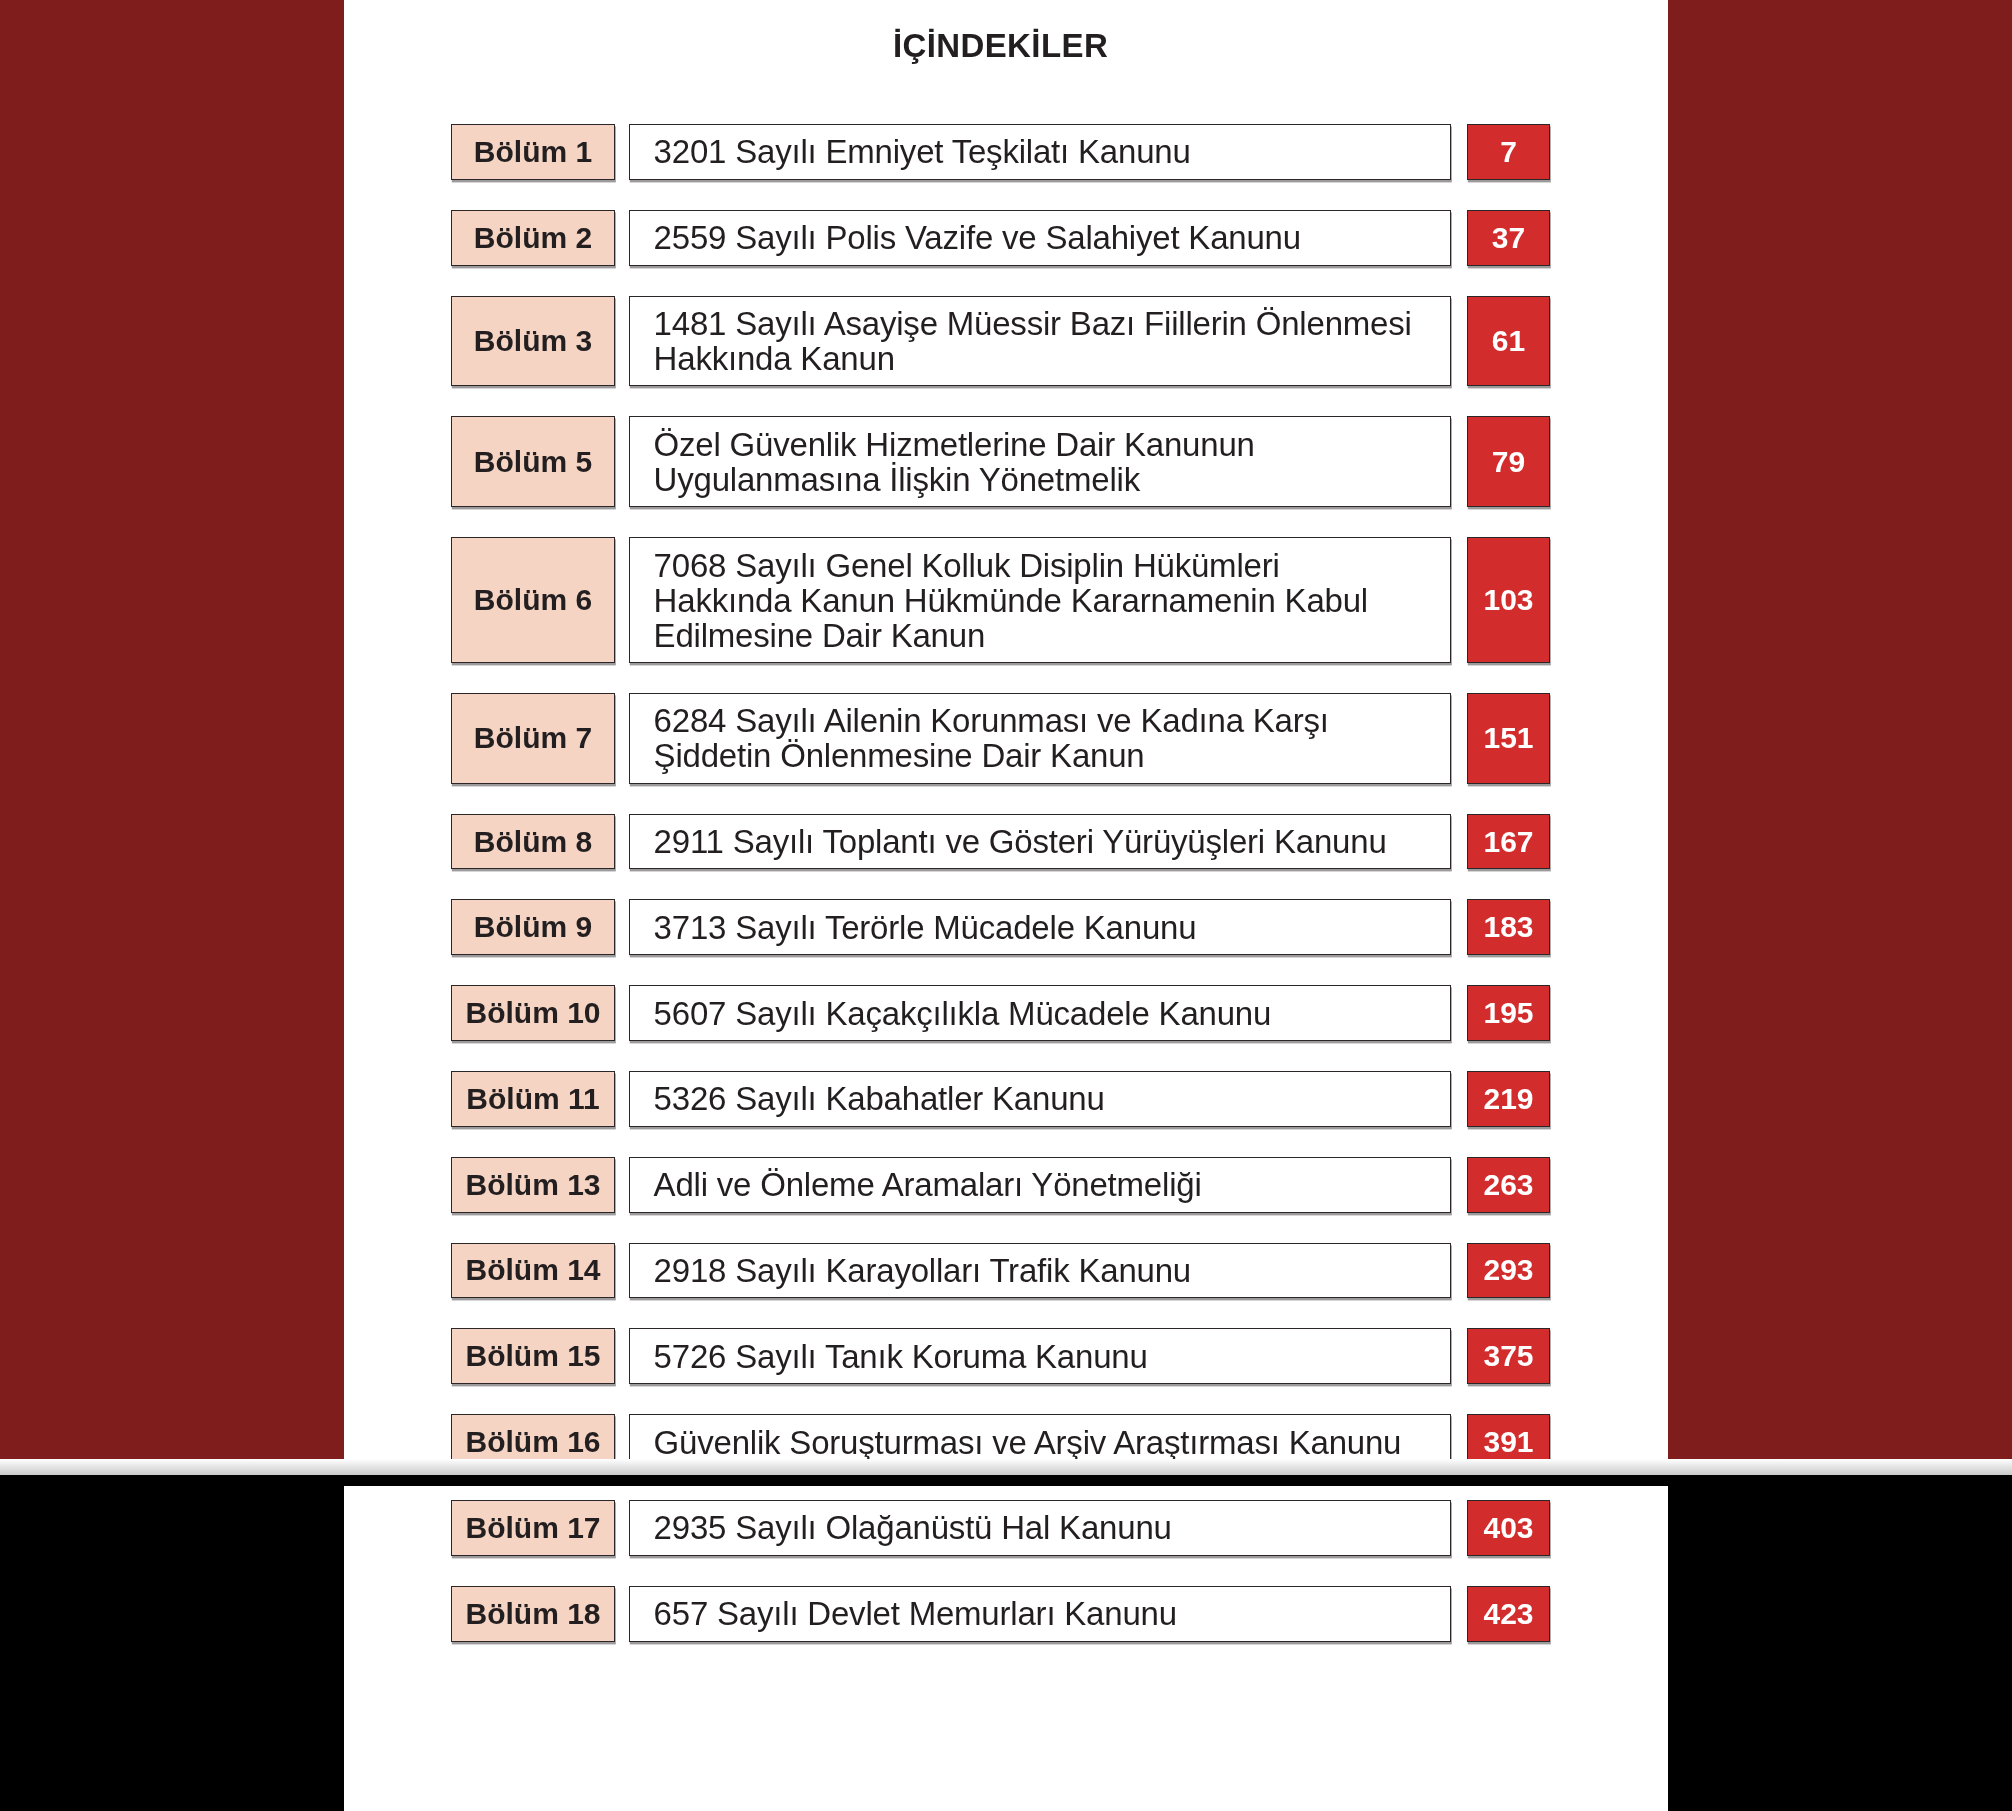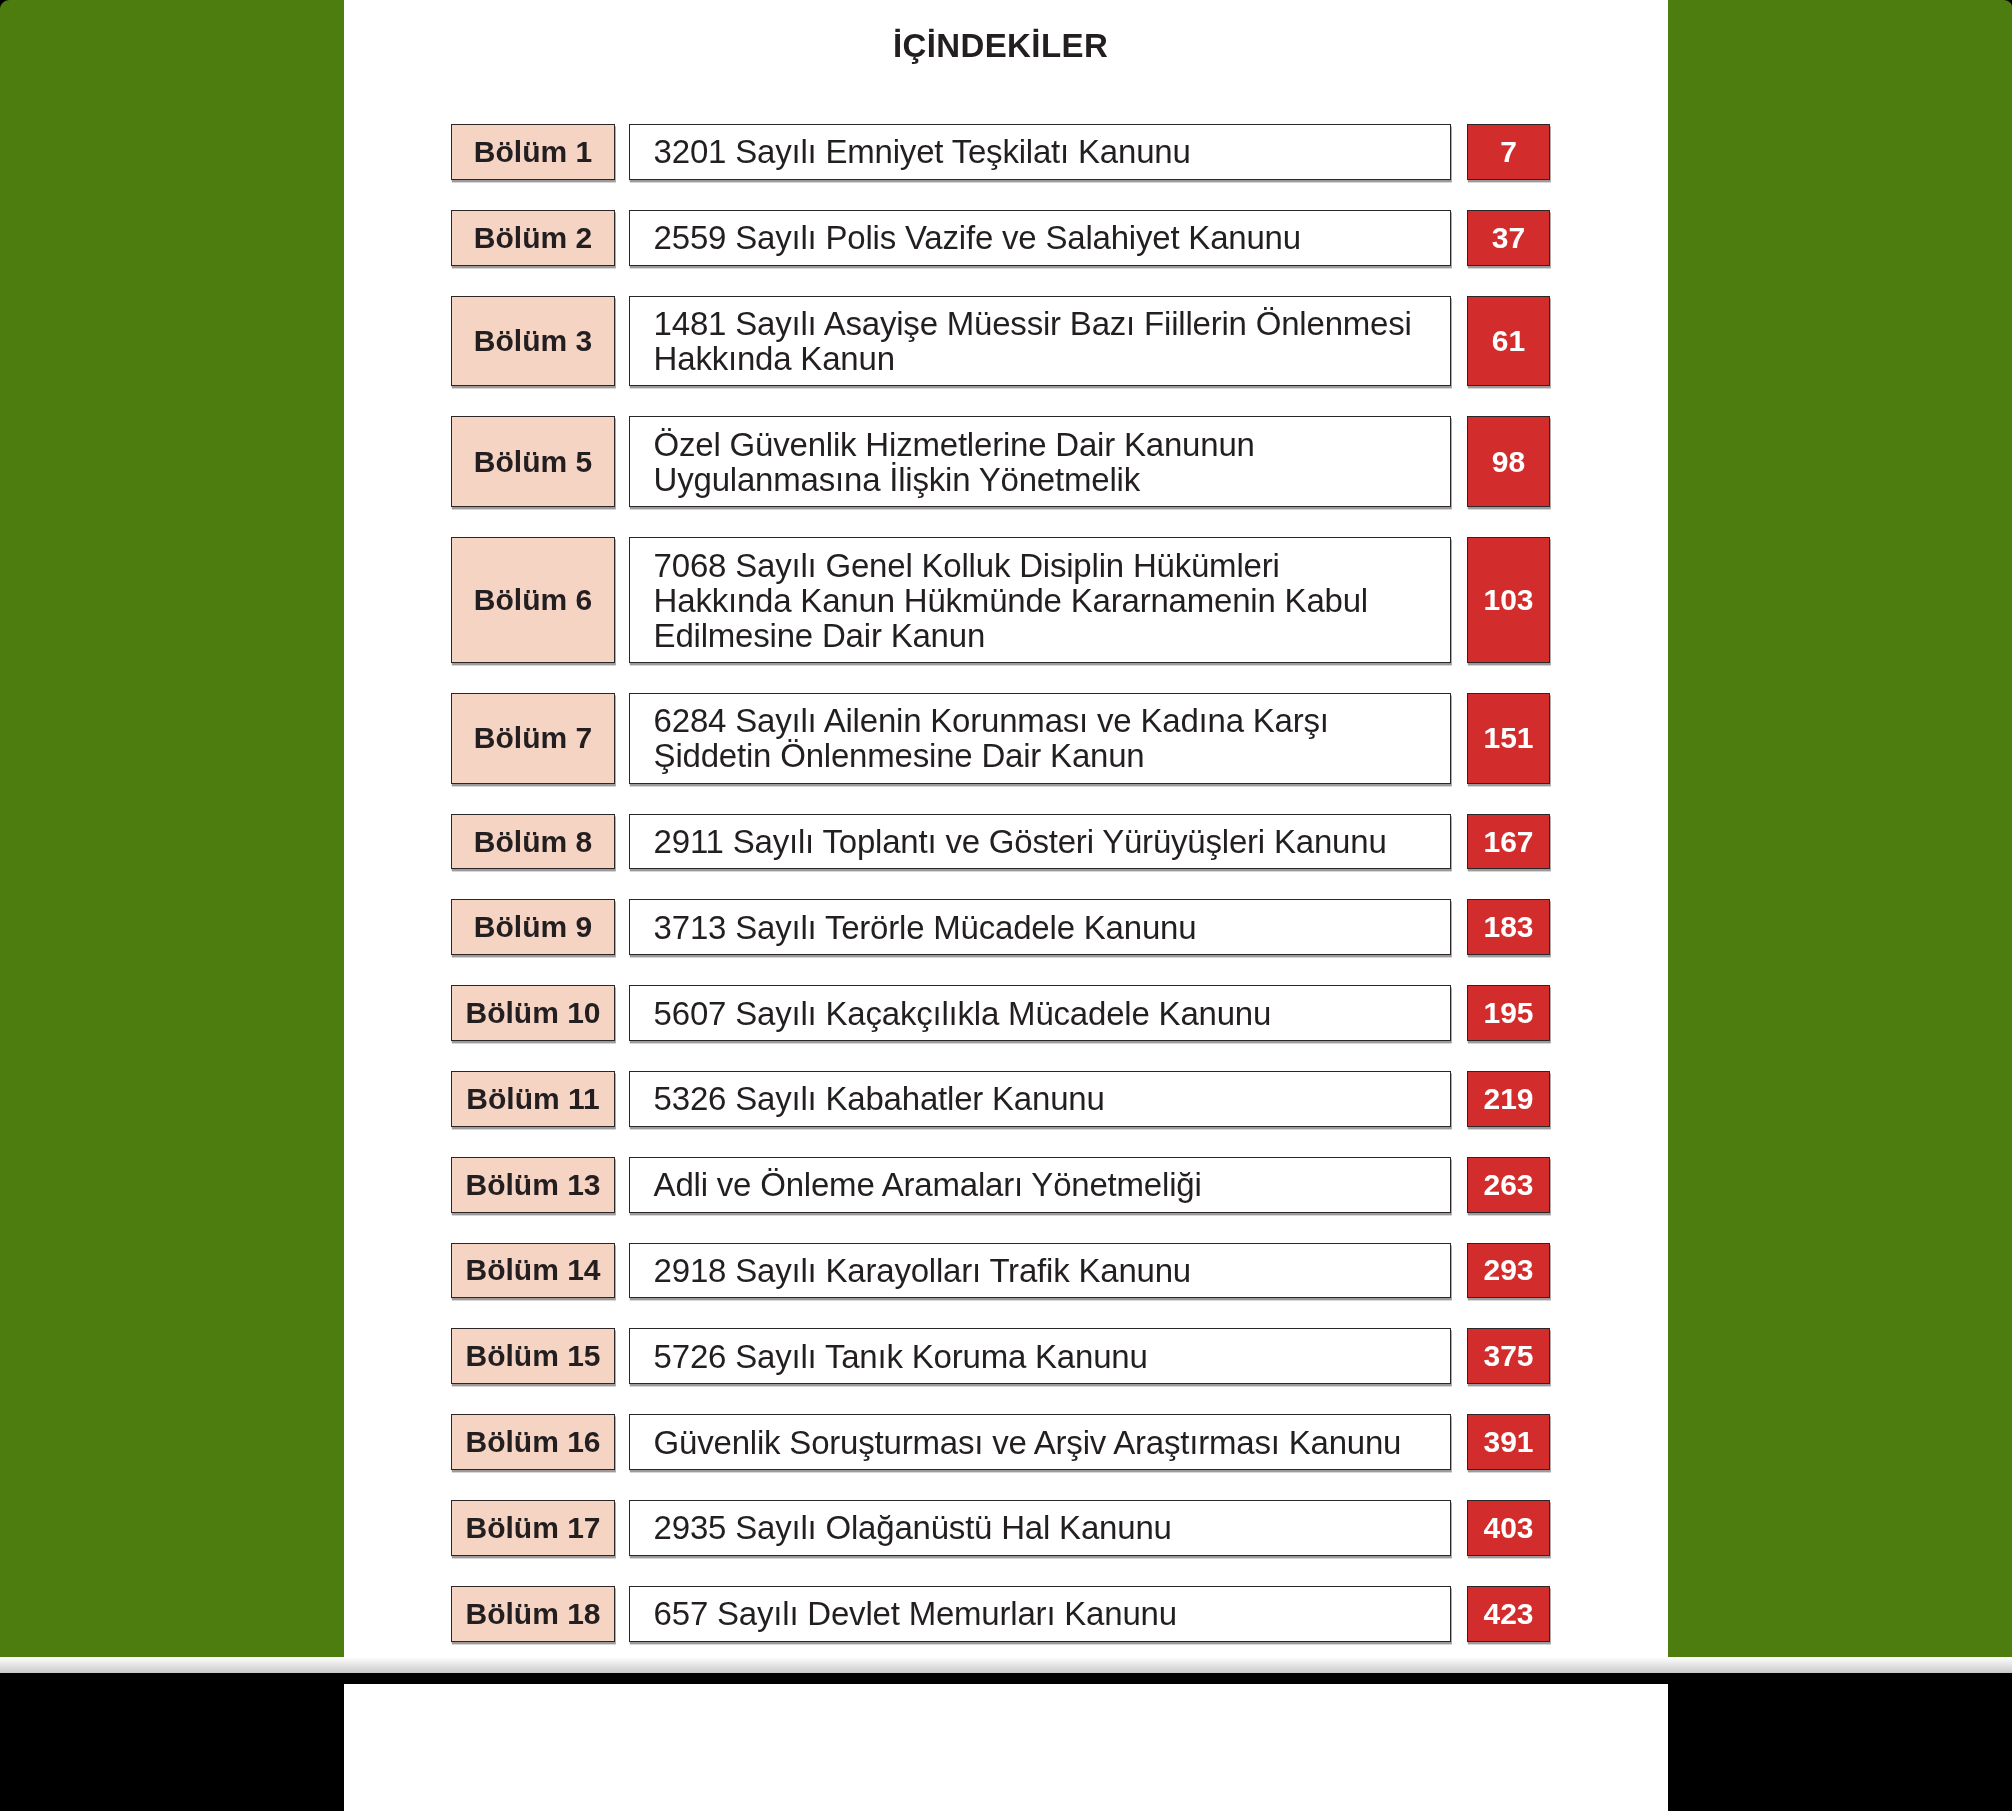--- a/index.html
+++ b/index.html
@@ -7,23 +7,22 @@
     padding: 0;
     width: 2013px;
     height: 1811px;
     overflow: hidden;
     background: #000000;
     font-family: "Liberation Sans", sans-serif;
   }
   .backdrop {
     position: relative;
     width: 2013px;
-    height: 1684px;
-    background: #4d7c0f;
-    border-radius: 9px;
+    height: 1486px;
+    background: #7f1d1d;
   }
   .page {
     position: absolute;
     left: 344px;
     top: 0;
     width: 1324px;
     height: 1811px;
     background: #ffffff;
     box-sizing: border-box;
   }
@@ -135,21 +134,21 @@
   <div class="row">
     <div class="chapter">Bölüm 3</div>
     <div class="law">1481 Sayılı Asayişe Müessir Bazı Fiillerin Önlenmesi Hakkında Kanun</div>
     <div class="pageno">61</div>
   </div>
 
 
   <div class="row">
     <div class="chapter">Bölüm 5</div>
     <div class="law">Özel Güvenlik Hizmetlerine Dair Kanunun Uygulanmasına İlişkin Yönetmelik</div>
-    <div class="pageno">98</div>
+    <div class="pageno">79</div>
   </div>
 
   <div class="row">
     <div class="chapter">Bölüm 6</div>
     <div class="law">7068 Sayılı Genel Kolluk Disiplin Hükümleri Hakkında Kanun Hükmünde Kararnamenin Kabul Edilmesine Dair Kanun</div>
     <div class="pageno">103</div>
   </div>
 
   <div class="row">
     <div class="chapter">Bölüm 7</div>

